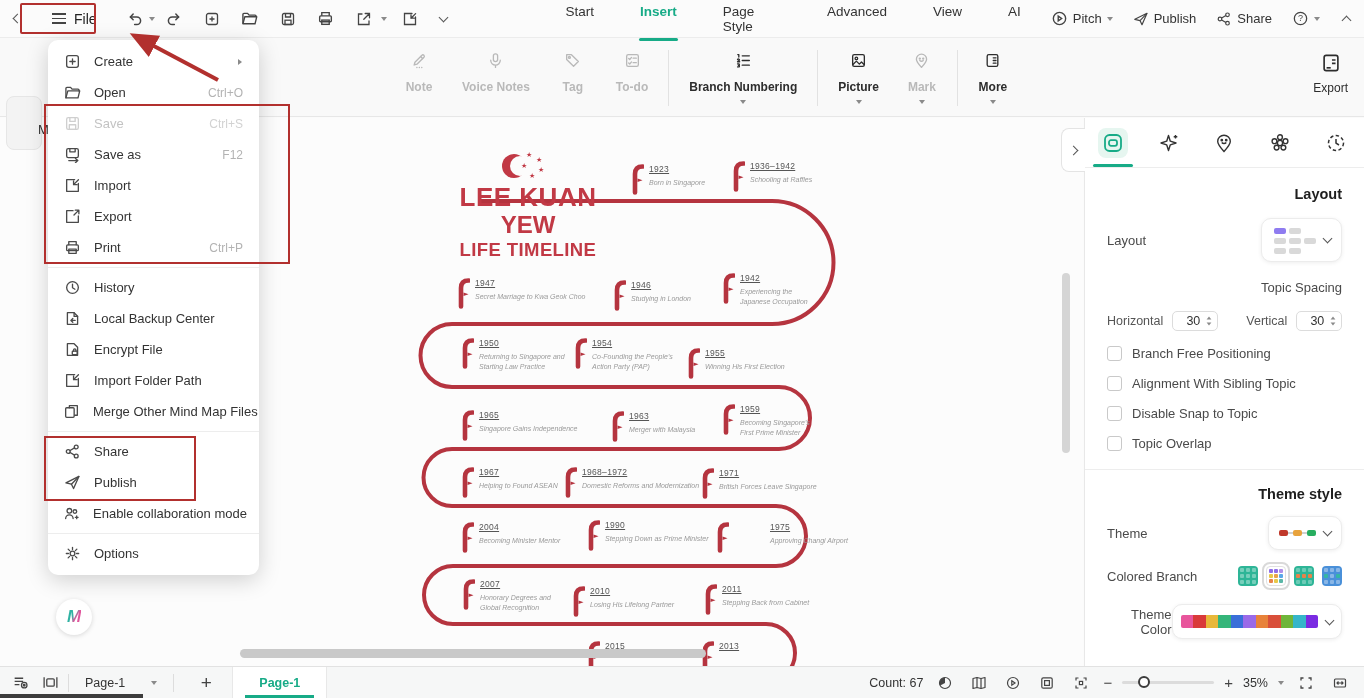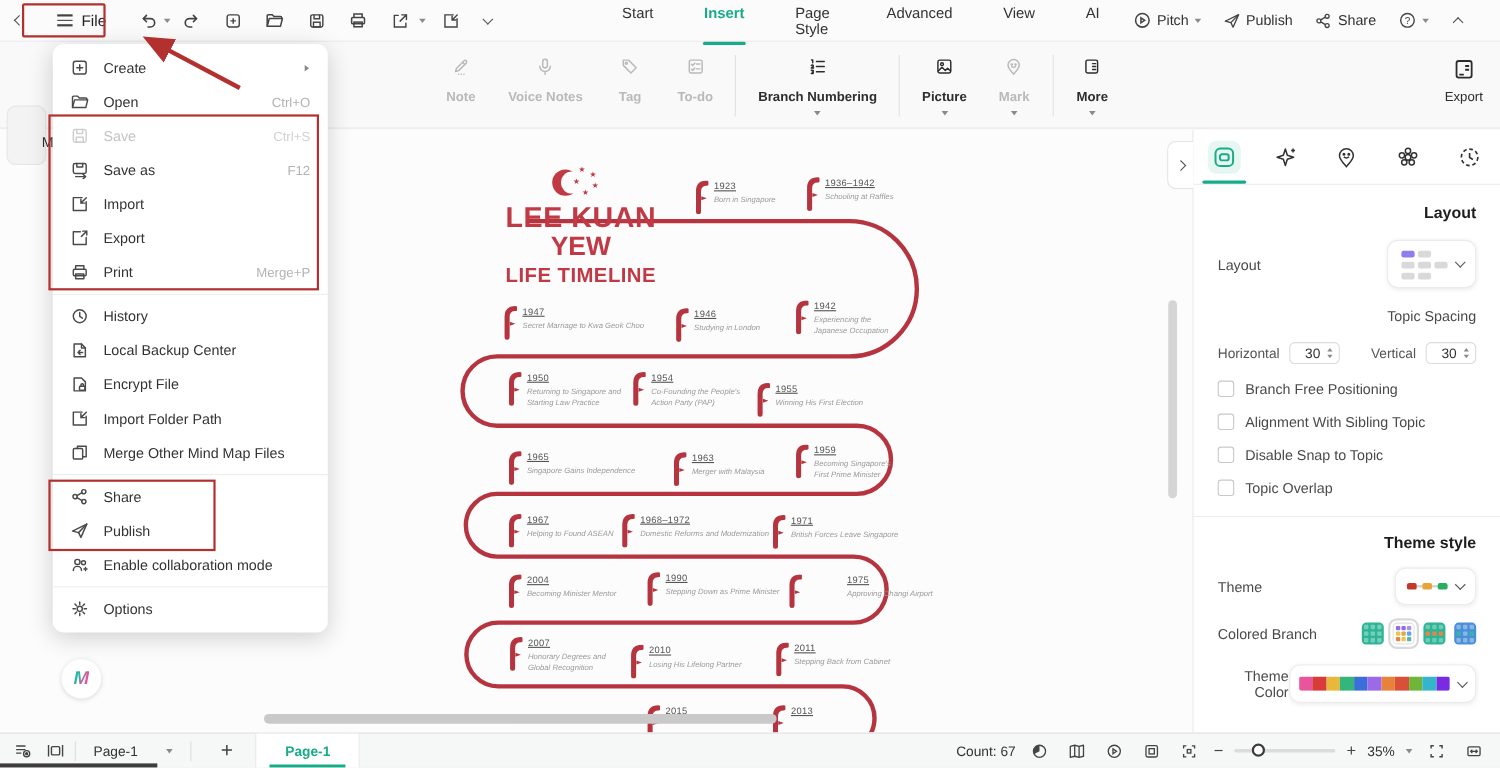--- a/index.html
+++ b/index.html
@@ -19,21 +19,21 @@
   .caret{display:inline-block;width:0;height:0;border-left:3.5px solid transparent;
          border-right:3.5px solid transparent;border-top:4.5px solid #8a8a8a;}
   .filebtn{display:flex;align-items:center;gap:8px;padding:5px 12px;margin-left:10px;font-size:14px;color:#222;}
   .hamburger{display:inline-block;width:14px;}
   .hamburger i{display:block;height:1.6px;background:#444;margin:3px 0;}
   .maintabs{display:flex;gap:0;margin-left:86px;}
   .maintab{position:relative;padding:9px 23px;font-size:13.5px;color:#333;cursor:default;}
   .maintab.active{color:#17ab87;font-weight:bold;}
   .maintab.active:after{content:"";position:absolute;left:22px;right:22px;bottom:2px;height:3px;
                         border-radius:2px;background:#17ab87;}
-  .tb-right{margin-left:auto;display:flex;align-items:center;gap:6px;padding-right:26px;font-size:13px;color:#333;}
+  .tb-right{margin-left:auto;display:flex;align-items:center;gap:6px;padding-right:5px;font-size:13px;color:#333;}
   .tb-right .grp{display:flex;align-items:center;gap:5px;padding:0 7px;}
 
   
   .ribbon{position:absolute;top:38px;left:0;right:0;height:79px;background:#f9f9f9;
           border-bottom:1px solid #e7e7e7;z-index:20;}
   .ribbon-items{position:absolute;left:390px;top:10px;display:flex;align-items:flex-start;}
   .rib-item{display:flex;flex-direction:column;align-items:center;padding:4px 14px;min-width:58px;}
   .rib-item svg{margin-bottom:7px;}
   .rib-label{font-size:12px;white-space:nowrap;font-weight:bold;}
   .rib-item .caret{margin-top:6px;}
@@ -117,21 +117,21 @@
   .page-tab{position:relative;height:31px;display:flex;align-items:center;padding:0 26px;background:#fff;
             color:#17ab87;font-weight:bold;border-left:1px solid #e8e8e8;border-right:1px solid #e8e8e8;}
   .page-tab:after{content:"";position:absolute;left:12px;right:12px;bottom:0;height:3px;background:#17ab87;}
   .sb-right{margin-left:auto;display:flex;align-items:center;gap:10px;padding-right:12px;}
   .zoom-track{position:relative;width:92px;height:3px;background:#dcdcdc;border-radius:2px;}
   .zoom-knob{position:absolute;left:16px;top:-5px;width:12px;height:12px;border-radius:50%;
              background:#fff;border:2.5px solid #3c3c3c;}
   .taskbar-sliver{position:absolute;left:0;bottom:0;width:143px;height:4px;background:#3d3d3d;z-index:40;}
 
   
-  .filemenu{position:absolute;left:48px;top:40px;width:250px;background:#fff;border-radius:10px;
+  .filemenu{position:absolute;left:48px;top:40px;width:211px;background:#fff;border-radius:10px;
             box-shadow:0 5px 22px rgba(0,0,0,.18);padding:6px 0;z-index:50;}
   .fm-item{display:flex;align-items:center;height:31px;padding:0 16px 0 15px;font-size:13px;color:#333;}
   .fm-item .fm-icon{width:18px;display:flex;justify-content:center;}
   .fm-label{margin-left:13px;flex:1;white-space:nowrap;}
   .fm-short{font-size:12px;color:#b3b3b3;}
   .fm-sub{margin-left:8px;}
   .fm-item.disabled{color:#c3c3c3;}
   .fm-item.disabled .fm-short{color:#d2d2d2;}
   .fm-sep{height:1px;background:#ededed;margin:4px 0;}
 
@@ -970,21 +970,21 @@
       </div>
       <div class="fm-item">
         <span class="fm-icon">
           <svg viewBox="0 0 16 16" width="17" height="17" fill="none" stroke="#4a4a4a" stroke-width="1.25" stroke-linecap="round" stroke-linejoin="round">
             <path d="M4.5 5.5 v-3 h7 v3"></path>
             <rect x="2.5" y="5.5" width="11" height="5.5" rx="1"></rect>
             <rect x="4.5" y="9.5" width="7" height="4"></rect>
           </svg>
         </span>
         <span class="fm-label">Print</span>
-        <span class="fm-short">Merge+P</span>
+        <span class="fm-short">Ctrl+P</span>
       </div>
       <div class="fm-sep"></div>
       <div class="fm-item">
         <span class="fm-icon">
           <svg viewBox="0 0 16 16" width="17" height="17" fill="none" stroke="#4a4a4a" stroke-width="1.25" stroke-linecap="round" stroke-linejoin="round">
             <circle cx="8" cy="8" r="5.5"></circle>
             <path d="M8 4.8 v3.4 l2.3 1.4"></path>
           </svg>
         </span>
         <span class="fm-label">History</span>

